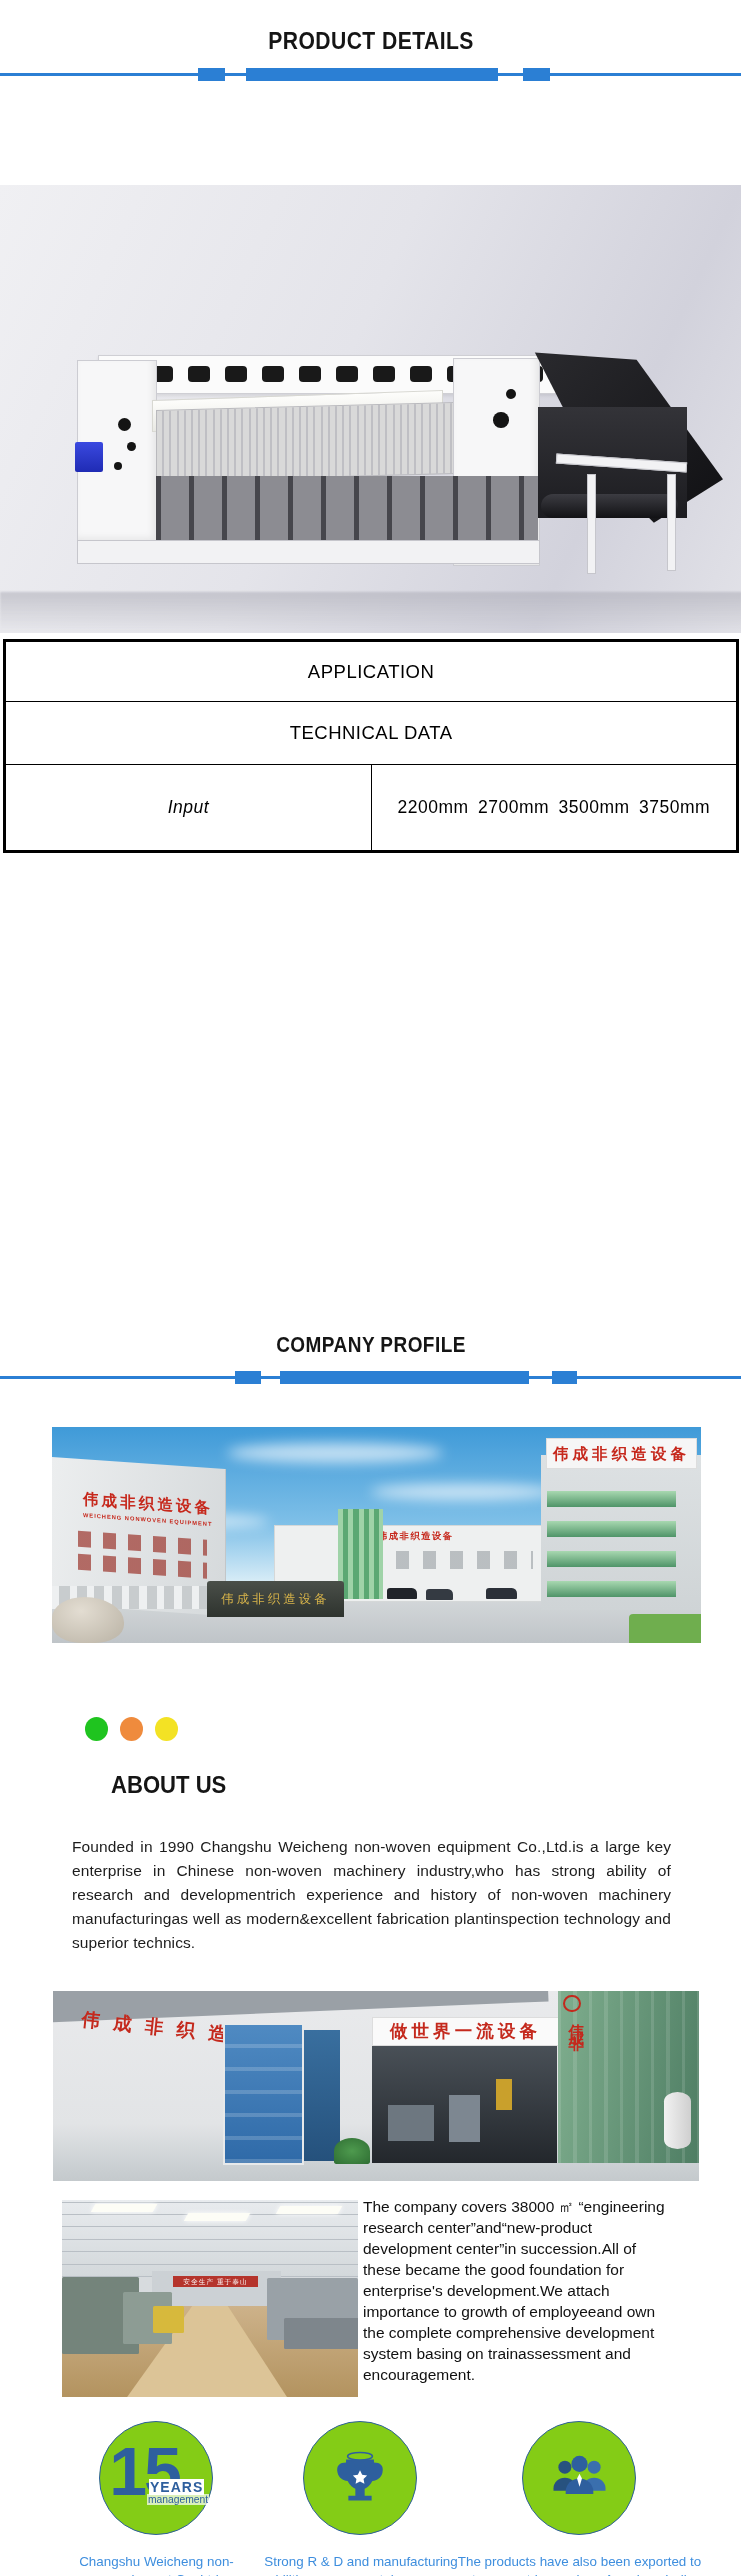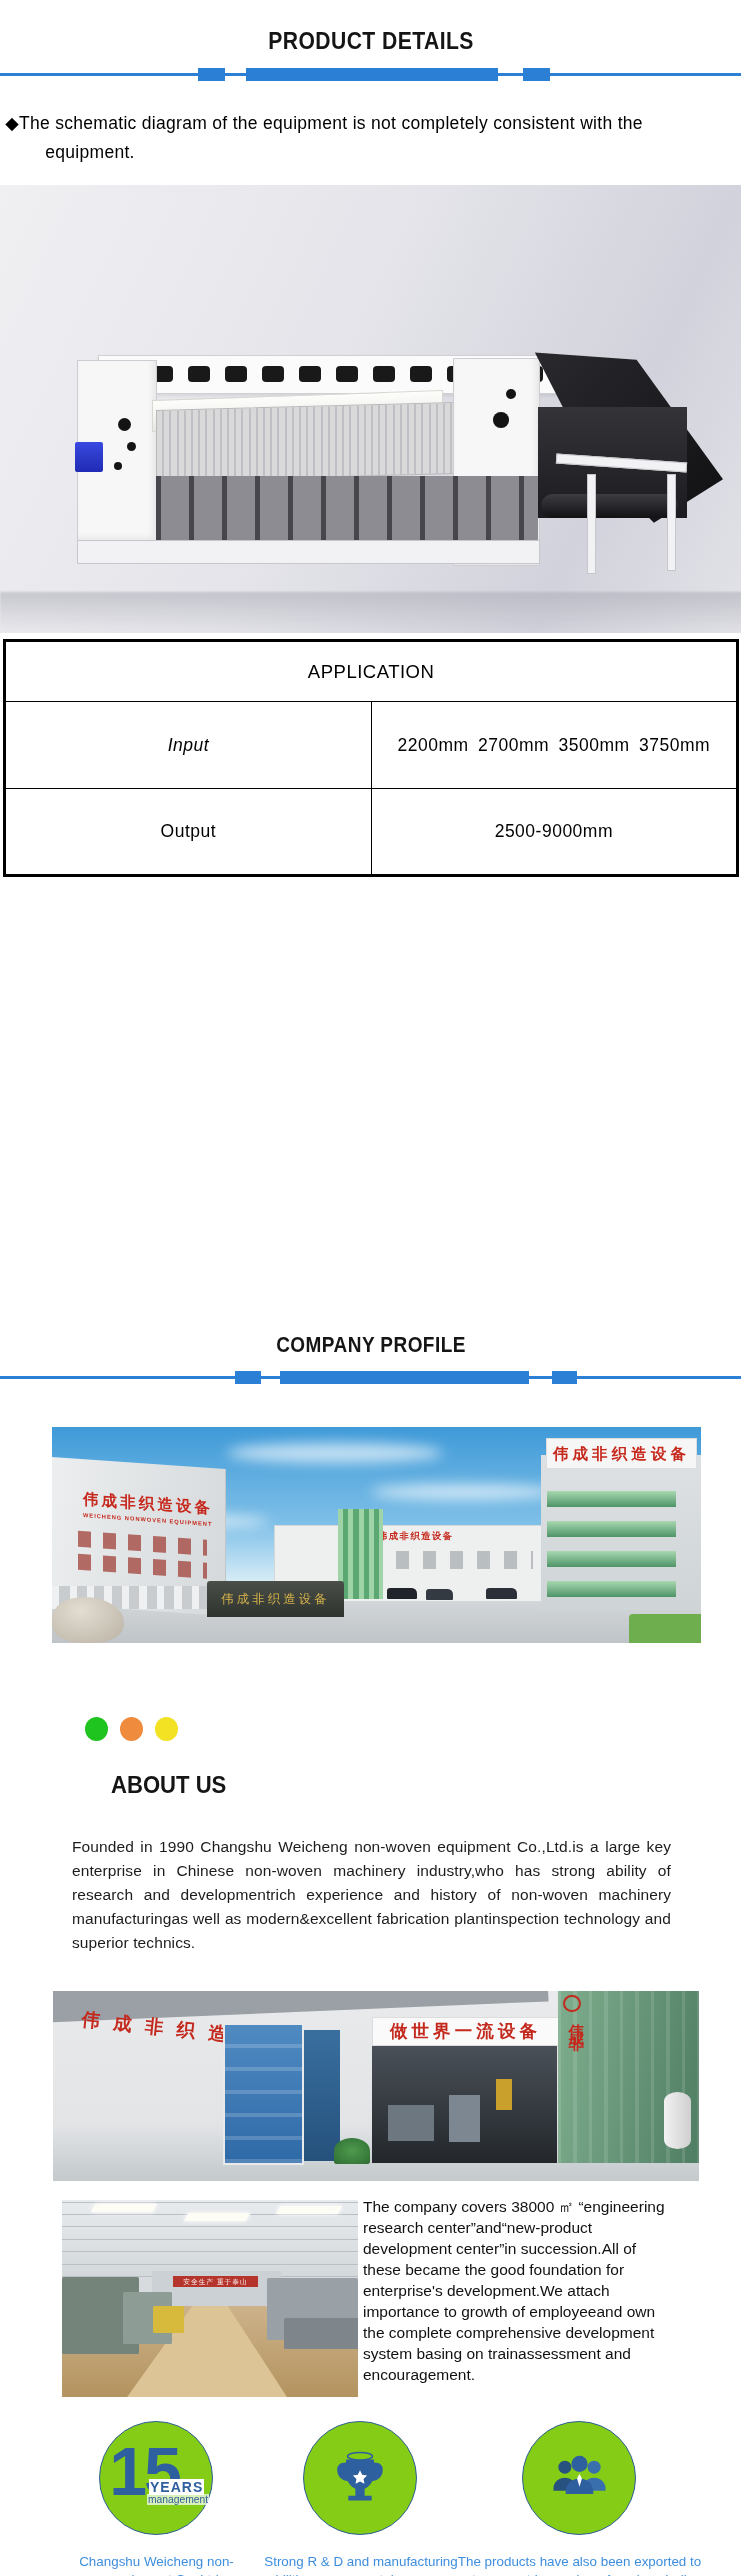--- a/index.html
+++ b/index.html
@@ -93,21 +93,20 @@
 <div class="page">
 
   <div class="a hd title-center" style="top:27px;">PRODUCT DETAILS</div>
   <div class="a blue-divider" style="top:68px;">
     <div class="ln" style="background:#2b7fd4;"></div>
     <div class="seg" style="left:198px;width:27px;background:#2b7fd4;"></div>
     <div class="seg" style="left:246px;width:252px;background:#2b7fd4;"></div>
     <div class="seg" style="left:523px;width:27px;background:#2b7fd4;"></div>
   </div>
 
-  <div class="a note"><span>◆</span><span>The schematic diagram of the equipment is not completely consistent with the equipment.</span></div>
 
   <div class="a machine-photo">
     <div class="a mp-beam">
       <div class="slot" style="left:14.4px;"></div>
         <div class="slot" style="left:52px;"></div>
         <div class="slot" style="left:89px;"></div>
         <div class="slot" style="left:126px;"></div>
         <div class="slot" style="left:163px;"></div>
         <div class="slot" style="left:200px;"></div>
         <div class="slot" style="left:237px;"></div>
@@ -139,27 +138,26 @@
     <div class="a mp-arm" style="left:667px;top:289px;width:7.2px;height:95px;"></div>
     <div class="a mp-arm" style="left:77px;top:355px;width:461px;height:21.6px;"></div>
     <div class="a mp-reflect"></div>
   </div>
 
   <table class="spec">
     <tbody>
         <tr style="height:61px;">
           <th class="th-row" colspan="2">APPLICATION</th>
         </tr>
+    <tr style="height:63px;">
+          <th class="th-row" colspan="2">TECHNICAL DATA</th>
+        </tr>
     <tr style="height:87px;">
       <td class="lbl-cell" style="width:277px;font-style:italic;">Input</td>
       <td class="val-cell">2200mm 2700mm 3500mm 3750mm</td>
-    </tr>
-    <tr style="height:87px;">
-      <td class="lbl-cell">Output</td>
-      <td class="val-cell">2500-9000mm</td>
     </tr>
   </tbody>
     </table>
 
   <div class="a hd title-center" style="top:1332px;font-size:21.6px;">COMPANY PROFILE</div>
   <div class="a blue-divider" style="top:1371px;">
     <div class="ln" style="background:#2b7fd4;"></div>
     <div class="seg" style="left:235px;width:26px;background:#2b7fd4;"></div>
     <div class="seg" style="left:280px;width:249px;background:#2b7fd4;"></div>
     <div class="seg" style="left:552px;width:25px;background:#2b7fd4;"></div>

